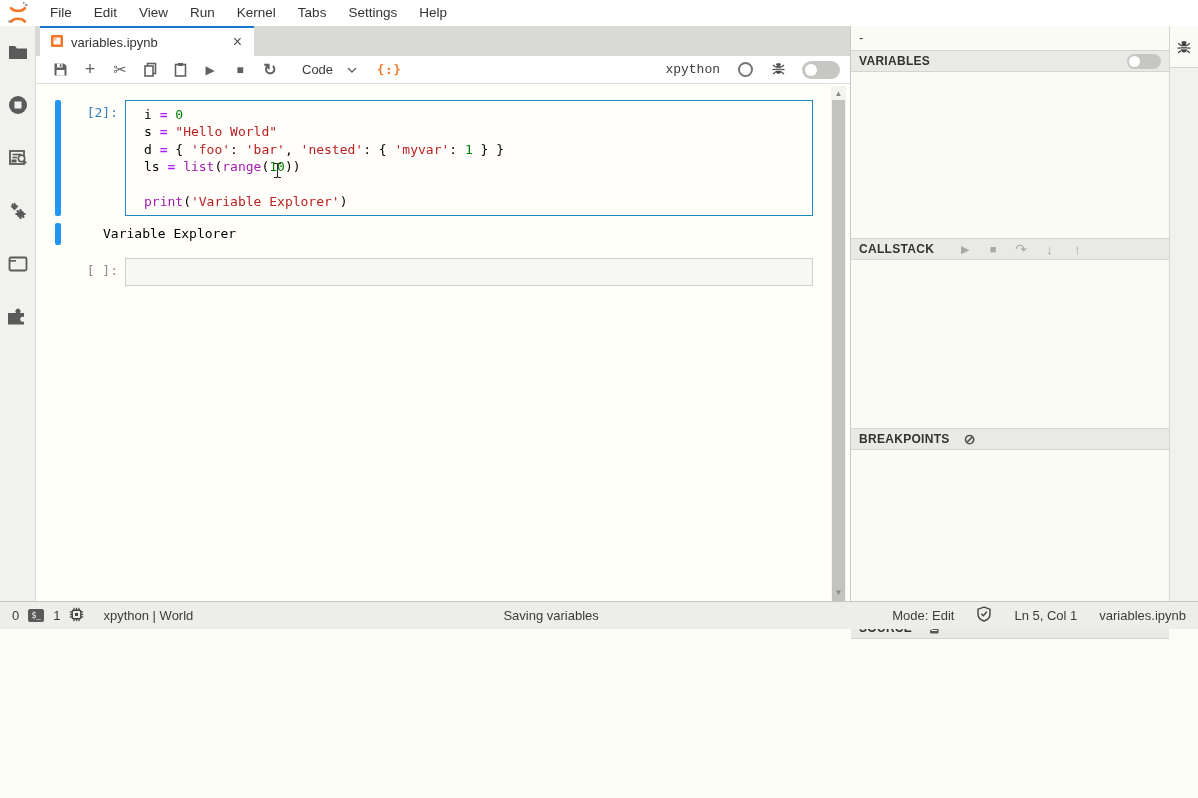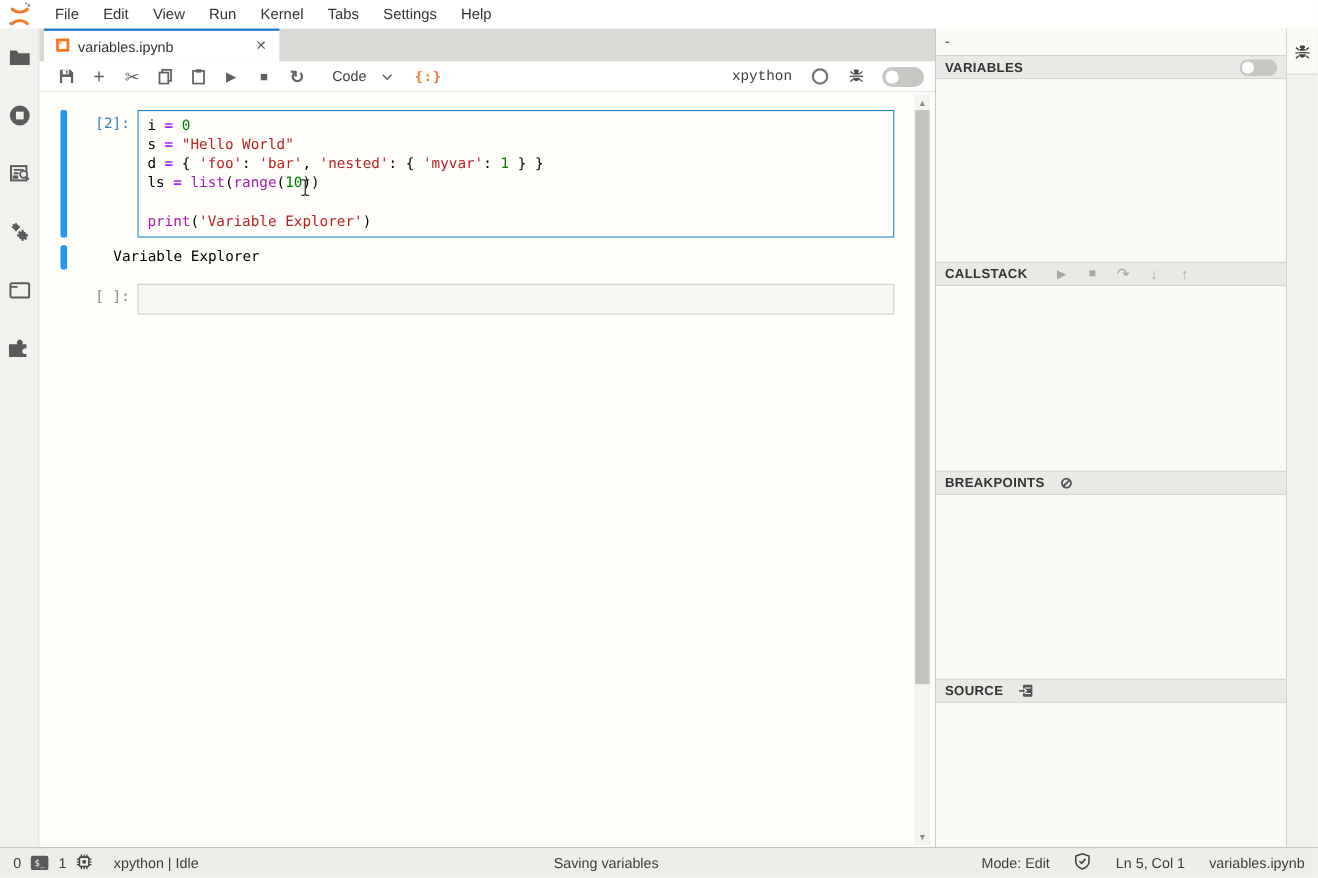--- a/index.html
+++ b/index.html
@@ -1,18 +1,18 @@
 <!DOCTYPE html>
 <html><head>
 <meta charset="utf-8">
 <style>
   * { margin:0; padding:0; box-sizing:border-box; }
   html,body { width:1198px; height:798px; overflow:hidden; }
   body { font-family:"Liberation Sans", sans-serif; font-size:13px; color:#212121; background:#fcfcf7; }
-  .app { position:relative; width:1198px; height:798px; display:flex; flex-direction:column; }
+  .app { position:relative; width:1198px; height:629px; display:flex; flex-direction:column; }
 
   
   .menubar { height:26px; background:#ffffff; display:flex; align-items:center; padding-left:5px; flex:0 0 26px; }
   .logo { width:26px; height:22px; margin-right:8px; display:flex; align-items:center; justify-content:center; }
   .menu-item { padding:0 11px; font-size:13.5px; color:#333; line-height:26px; cursor:default; }
 
   
   .main-row { flex:1 1 auto; display:flex; min-height:0; }
 
   
@@ -37,21 +37,21 @@
   .toggle { width:38px; height:18px; border-radius:9px; background:#c6c6c2; position:relative; margin-left:14px; }
   .toggle::after { content:''; position:absolute; left:3px; top:3px; width:12px; height:12px; border-radius:50%; background:#ffffff; }
 
   .nb-area { flex:1 1 auto; position:relative; overflow:hidden; background:#fffef9; }
   .cells { position:absolute; left:0; top:0; right:22px; padding:16px 15px 0 19px; }
   .cell-row { display:flex; align-items:stretch; }
   .collapser { width:6px; border-radius:2px; background:#2196f3; flex:0 0 6px; }
   .collapser.ghost { background:transparent; }
   .prompt { width:64px; flex:0 0 64px; text-align:right; padding:5px 7px 0 0; font-family:"DejaVu Sans Mono", monospace; font-size:13px; color:#307fc1; }
   .prompt.idle { color:#8a8a8a; }
-  .editor { flex:1; border:1px solid #2186c4; background:#fffefb; padding:5px 8px; }
+  .editor { flex:1; border:1px solid #2186c4; background:#fffefb; padding:5px 18px; }
   .code { font-family:"DejaVu Sans Mono", monospace; font-size:13px; line-height:17.4px; white-space:pre; color:#000; }
   .cm-line { min-height:17.4px; }
   .tok-v { color:#000000; }
   .tok-o { color:#aa22ff; font-weight:bold; }
   .tok-n { color:#008000; }
   .tok-s { color:#ba2121; }
   .tok-b { color:#a21caf; }
   .tok-p { color:#000000; }
   .output-row { margin-top:7px; }
   .output-row .collapser { height:22px; }
@@ -367,21 +367,21 @@
               <line x1="10" y1="11.8" x2="10" y2="14.2"></line>
             <line x1="0.8" y1="5" x2="3.2" y2="5"></line>
               <line x1="0.8" y1="7.5" x2="3.2" y2="7.5"></line>
               <line x1="0.8" y1="10" x2="3.2" y2="10"></line>
             <line x1="11.8" y1="5" x2="14.2" y2="5"></line>
               <line x1="11.8" y1="7.5" x2="14.2" y2="7.5"></line>
               <line x1="11.8" y1="10" x2="14.2" y2="10"></line>
           </g>
         </svg>
       </span>
-      <span class="kernel-busy-gap">xpython | Idle</span>
+      <span class="kernel-busy-gap">xpython | World</span>
     </span>
 
     <span class="sb-center">Saving variables</span>
 
     <span class="sb-right">
       <span>Mode: Edit</span>
       <span>
         <svg width="16" height="16" viewBox="0 0 16 16">
           <path d="M8 1.2 L14 3.2 V8 C14 11.8 11.2 14 8 15 C4.8 14 2 11.8 2 8 V3.2 Z" fill="none" stroke="#424242" stroke-width="1.4"></path>
           <path d="M5.3 7.8 L7.3 9.8 L10.8 5.8" fill="none" stroke="#424242" stroke-width="1.4"></path>

